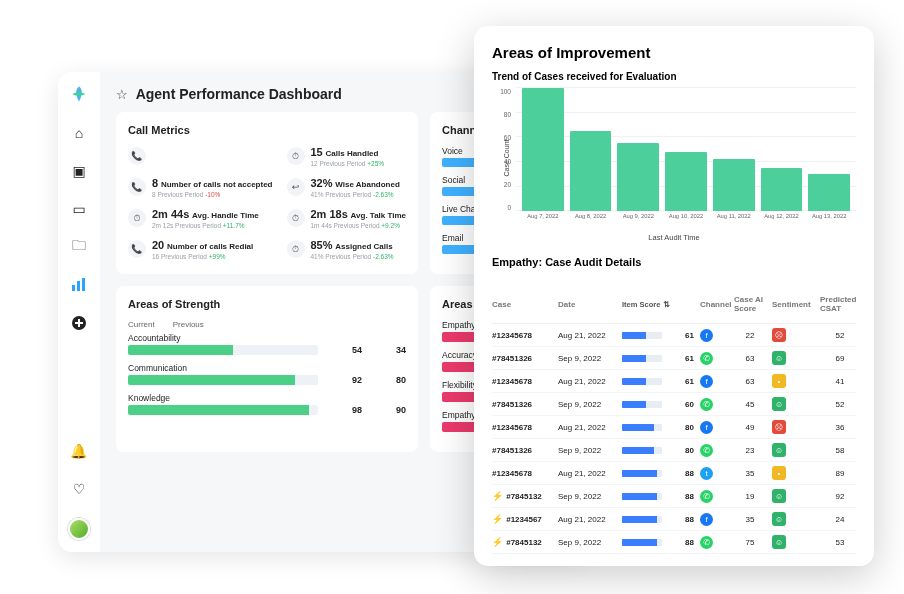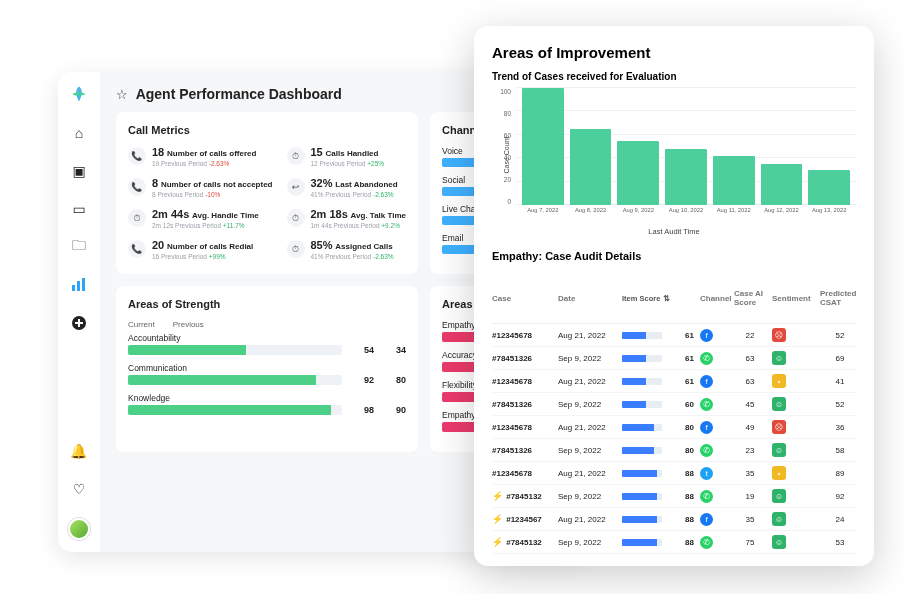--- a/index.html
+++ b/index.html
@@ -50,21 +50,21 @@
   
   .ch-row{ margin-bottom:8px; }
   .ch-lbl{ font-size:8.5px; margin-bottom:2px; }
   .ch-bar{ height:9px; background:#eef1f6; border-radius:2px; position:relative; overflow:hidden;}
   .ch-fill{ position:absolute; left:0; top:0; bottom:0; background:#3fb1ff; }
 
   
   .aos-hdr{ display:flex; font-size:8px; color:#666; justify-content:flex-start; gap:18px; margin-bottom:4px;}
   .aos-row{ margin-bottom:8px; }
   .aos-lbl{ font-size:8.5px; margin-bottom:2px;}
-  .aos-line{ display:flex; align-items:flex-end; gap:10px;}
+  .aos-line{ display:flex; align-items:flex-end; gap:22px;}
   .aos-bar{ flex:1; height:10px; background:#eef1f6; border-radius:2px; position:relative; overflow:hidden;}
   .aos-fill{ position:absolute; left:0; top:0; bottom:0; background:#4ccf87;}
   .aos-num{ width:22px; text-align:right; font-size:9px; font-weight:600;}
 
   
   .aoi-row{ margin-bottom:8px;}
   .aoi-lbl{ font-size:8.5px; margin-bottom:2px;}
   .aoi-bar{ height:10px; background:#eef1f6; border-radius:2px; position:relative; overflow:hidden;}
   .aoi-fill{ position:absolute; left:0; top:0; bottom:0; background:#ea3a6b;}
 
@@ -86,21 +86,21 @@
   .grid-lines{ position:absolute; left:0; right:0; top:0; bottom:16px; }
   .gl{ position:absolute; left:0; right:0; height:1px; background:#eef0f3; }
   .bars{ position:absolute; left:6px; right:6px; bottom:16px; top:0; display:flex; align-items:flex-end; gap:6px;}
   .bar{ flex:1; background:#4ccf9a; border-radius:1px 1px 0 0;}
   .xticks{ position:absolute; left:6px; right:6px; bottom:0; height:16px; display:flex; gap:6px;}
   .xt{ flex:1; font-size:5.8px; color:#666; text-align:center; padding-top:2px; white-space:nowrap; overflow:hidden;}
   .xaxis-lbl{ text-align:center; font-size:7.5px; color:#444; margin-bottom:10px;}
 
   .table-title{ font-size:11px; font-weight:700; margin:4px 0 24px 0;}
   .thead, .trow{ display:grid; grid-template-columns: 60px 58px 72px 28px 32px 42px 40px; gap:6px; align-items:center; font-size:8px; }
-  .thead{ color:#777; font-weight:600; padding:4px 0 16px 0; border-bottom:1px solid #eee; }
+  .thead{ color:#777; font-weight:600; padding:4px 0 10px 0; border-bottom:1px solid #eee; }
   .thead .sort{ display:inline-flex; align-items:center; gap:3px; font-size:7.5px; color:#555; cursor:pointer;}
   .sort-ic{ font-size:8px; }
   .trow{ padding:4px 0; border-bottom:1px solid #f3f4f6; color:#222; }
   .trow .case{ font-weight:700; font-size:8px; display:flex; align-items:center; gap:3px;}
   .bolt{ color:#222; font-size:9px;}
   .is-bar{ flex:1; height:7px; background:#e8ecf3; border-radius:1px; position:relative; overflow:hidden;}
   .is-fill{ position:absolute; left:0; top:0; bottom:0; background:#3b7dff; }
   .is-wrap{ display:flex; align-items:center; gap:18px; }
   .is-val{ width:14px; text-align:right; font-size:8px; font-weight:700;}
   .ch-ic{ width:13px; height:13px; border-radius:50%; display:flex; align-items:center; justify-content:center; color:#fff; font-size:8px;}
@@ -153,43 +153,39 @@
       <h1>Agent Performance Dashboard</h1>
     </div>
 
     <div class="grid">
 
       <div class="card">
         <h2>Call Metrics</h2>
         <div class="metrics">
             <div class="metric">
               <div class="m-ic">📞</div>
-    <div class="m-body">
-      <div class="m-top"><span class="m-val">18</span> <span class="m-lbl">Number of calls offered</span></div>
-      <div class="m-sub">19 Previous Period <span class="down">-2.63%</span></div>
-    </div>
             </div>
             <div class="metric">
               <div class="m-ic">⏱</div>
     <div class="m-body">
       <div class="m-top"><span class="m-val">15</span> <span class="m-lbl">Calls Handled</span></div>
       <div class="m-sub">12 Previous Period <span class="up">+25%</span></div>
     </div>
             </div>
             <div class="metric">
               <div class="m-ic">📞</div>
     <div class="m-body">
       <div class="m-top"><span class="m-val">8</span> <span class="m-lbl">Number of calls not accepted</span></div>
       <div class="m-sub">8 Previous Period <span class="down">-10%</span></div>
     </div>
             </div>
             <div class="metric">
               <div class="m-ic">↩</div>
     <div class="m-body">
-      <div class="m-top"><span class="m-val">32%</span> <span class="m-lbl">Last Abandoned</span></div>
+      <div class="m-top"><span class="m-val">32%</span> <span class="m-lbl">Wise Abandoned</span></div>
       <div class="m-sub">41% Previous Period <span class="up">-2.63%</span></div>
     </div>
             </div>
             <div class="metric">
               <div class="m-ic">⏱</div>
     <div class="m-body">
       <div class="m-top"><span class="m-val">2m 44s</span> <span class="m-lbl">Avg. Handle Time</span></div>
       <div class="m-sub">2m 12s Previous Period <span class="up">+11.7%</span></div>
     </div>
             </div>

